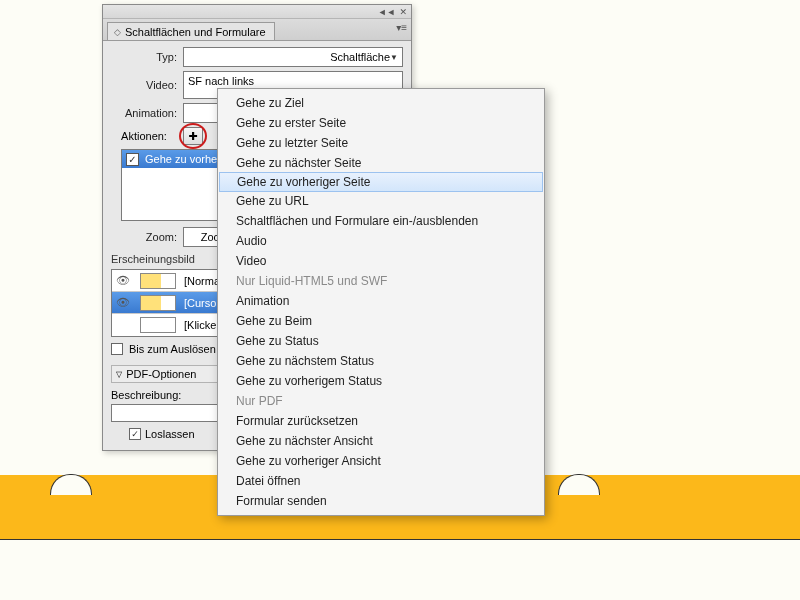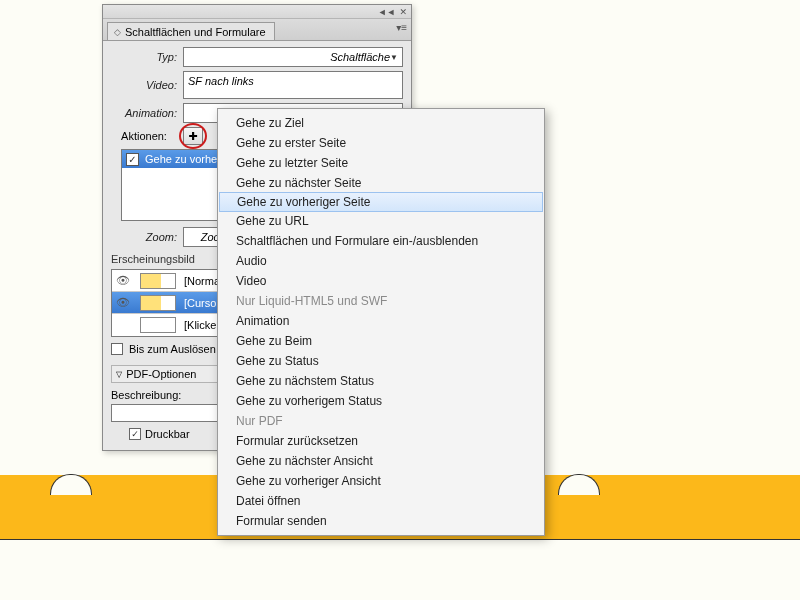--- a/index.html
+++ b/index.html
@@ -42,21 +42,21 @@
     display:flex;align-items:flex-end;padding:0 4px;border-bottom:1px solid #9a9a9a;position:relative;
   }
   .tab{
     background:#e4e4e4;border:1px solid #9a9a9a;border-bottom:none;
     padding:3px 8px 2px 6px;font-size:11px;
     display:flex;align-items:center;gap:4px;
   }
   .tab .diamond{font-size:9px;color:#666;}
   .panel-menu{position:absolute;right:4px;top:3px;font-size:10px;color:#555;cursor:pointer;}
   .panel-body{padding:6px 8px 10px 8px;background:#e8e8e8;}
-  .row{display:flex;align-items:center;margin-bottom:4px;font-style:italic;}
+  .row{display:flex;align-items:center;margin-bottom:4px;}
   .row label{width:72px;text-align:right;padding-right:6px;color:#222;}
   .combo{
     flex:1;height:20px;border:1px solid #7a7a7a;background:#fff;
     display:flex;align-items:center;justify-content:flex-end;padding:0 4px;font-size:11px;
   }
   .combo .tri{font-size:8px;color:#333;}
   .textin{
     flex:1;height:28px;border:1px solid #7a7a7a;background:#fff;padding:0 4px;font-size:11px;line-height:18px;
   }
   .actions-row{display:flex;align-items:center;margin-top:2px;}
@@ -91,21 +91,21 @@
     margin-top:10px;border:1px solid #b3b3b3;background:#ececec;height:18px;display:flex;align-items:center;gap:4px;padding:0 4px;font-size:11px;
   }
   .section-hdr .tri{font-size:8px;}
   .desc{margin-top:6px;}
   .desc-in{width:180px;height:18px;border:1px solid #7a7a7a;background:#fff;margin-top:3px;}
   .druck{display:flex;align-items:center;gap:4px;margin-top:6px;margin-left:18px;}
 
   
   .menu{
     position:absolute;
-    left:217px; top:108px;
+    left:217px; top:88px;
     width:328px;
     background:#f4f4f4;
     border:1px solid #9a9a9a;
     box-shadow:3px 3px 10px rgba(0,0,0,.3);
     padding:4px 0;
     z-index:50;
   }
   .menu-item{
     height:20px;display:flex;align-items:center;padding:0 18px;font-size:12px;color:#222;cursor:pointer;
   }
@@ -207,21 +207,21 @@
       <span>PDF-Optionen</span>
     </div>
 
     <div class="desc">
       <div>Beschreibung:</div>
       <div class="desc-in"></div>
     </div>
 
     <div class="druck">
       <span class="smallchk">✓</span>
-      <span>Druckbar</span>
+      <span>Loslassen</span>
     </div>
 
   </div>
 </div>
 
 <div class="menu" id="menu">
     <div class="menu-item">Gehe zu Ziel</div>
     <div class="menu-item">Gehe zu erster Seite</div>
     <div class="menu-item">Gehe zu letzter Seite</div>
     <div class="menu-item">Gehe zu nächster Seite</div>

